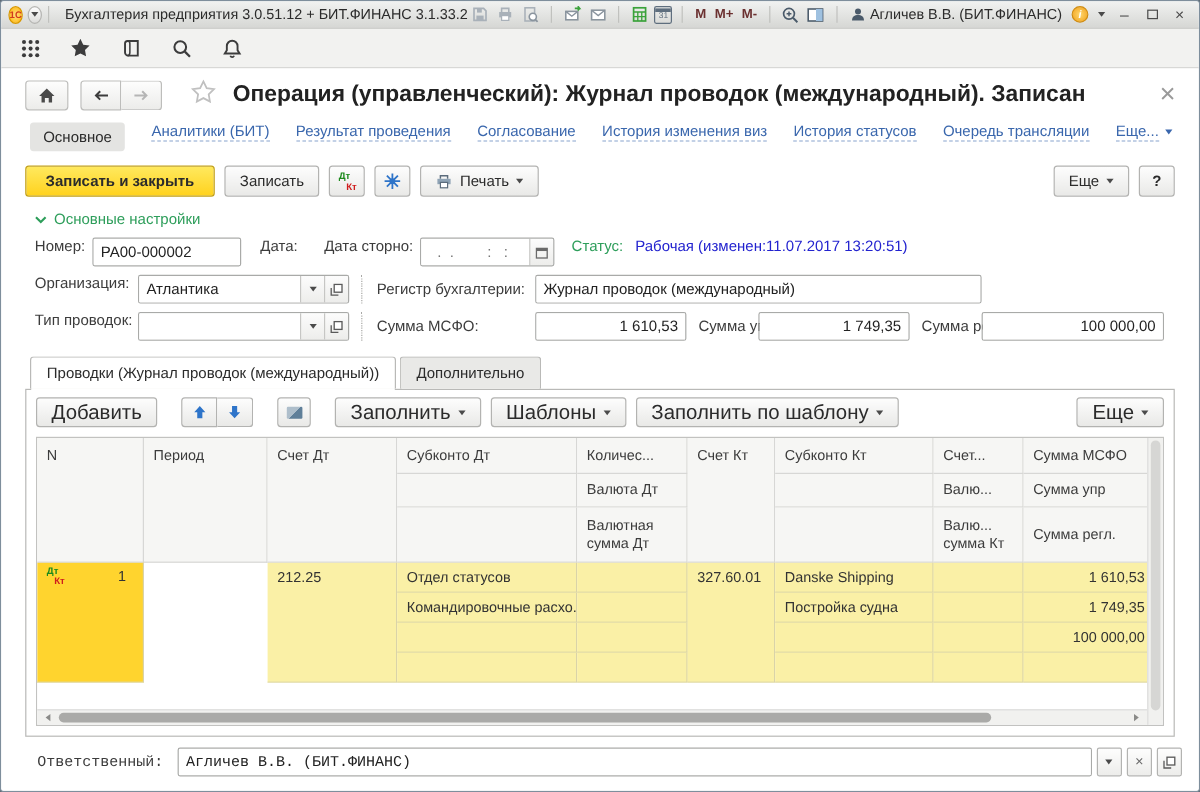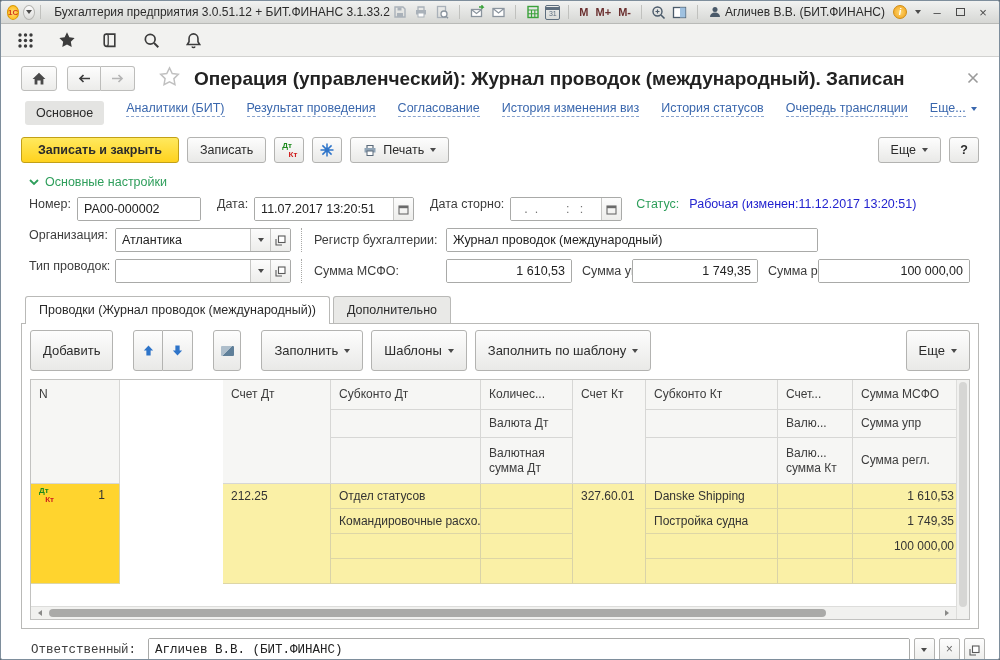--- a/index.html
+++ b/index.html
@@ -82,21 +82,21 @@
   .num input { text-align:right; }
   .wrap-lbl { width:46px; line-height:1.15; margin:0 4px 0 10px; }
 
   
   .dtabs { display:flex; align-items:flex-end; padding:2px 20px 0 24px; font-size:12.5px; position:relative; z-index:2; }
   .dtab { border:1px solid #b9b9b7; border-bottom:none; border-radius:3px 3px 0 0; padding:6px 13px; background:#e9e9e7; color:#2b2b2b; margin-right:3px; }
   .dtab.active { background:#fff; position:relative; }
   .dtab.active::after { content:""; position:absolute; left:0; right:0; bottom:-1px; height:1px; background:#fff; }
   .panel { margin:0 20px; border:1px solid #b9b9b7; background:#fff; position:relative; z-index:1; }
   .tbl-toolbar { display:flex; align-items:center; gap:8px; padding:6px 8px; }
-  .btn.sm { height:41px; font-size:13px; }
+  .btn.sm { height:25px; font-size:17px; }
   .pair { display:flex; }
   .pair .btn { width:30px; padding:0; justify-content:center; border-radius:0; }
   .pair .btn:first-child { border-radius:3px 0 0 3px; }
   .pair .btn:last-child { border-radius:0 3px 3px 0; border-left:none; }
   .tt-right { margin-left:auto; }
 
   
   .table-box { margin:2px 8px 8px 8px; border:1px solid #c2c2c0; display:flex; }
   .tb-main { flex:1; display:flex; flex-direction:column; overflow:hidden; }
   .grid { display:grid; font-size:12px; color:#333;
@@ -362,41 +362,32 @@
           </svg>
         <span>Основные настройки</span>
       </div>
 
       <div class="frow">
         <span class="flabel">Номер:</span>
         <span class="field" style="width:124px;">
             <input value="РА00-000002" style="">
           </span>
         <span class="flabel" style="margin-left:16px;">Дата:</span>
-        <span class="field" style="width:160px;">
-          <input value="11.07.2017 13:20:51" style="">
-          <span class="fbtn">
-              <svg width="11" height="11" viewBox="0 0 11 11">
-                <rect x="1" y="2" width="9" height="8" fill="none" stroke="#6a6a6a" stroke-width="1.1"></rect>
-                <rect x="1" y="2" width="9" height="2.2" fill="#6a6a6a"></rect>
-              </svg>
-            </span>
-        </span>
         <span class="flabel" style="margin-left:16px;">Дата сторно:</span>
         <span class="field" style="width:112px;">
           <input placeholder="  .  .        :   :" style="">
           <span class="fbtn">
               <svg width="11" height="11" viewBox="0 0 11 11">
                 <rect x="1" y="2" width="9" height="8" fill="none" stroke="#6a6a6a" stroke-width="1.1"></rect>
                 <rect x="1" y="2" width="9" height="2.2" fill="#6a6a6a"></rect>
               </svg>
             </span>
         </span>
         <span class="flabel green" style="margin-left:14px;">Статус:</span>
-        <span class="status-val">Рабочая (изменен:11.12.2017 13:20:51)</span>
+        <span class="status-val">Рабочая (изменен:11.07.2017 13:20:51)</span>
       </div>
 
       <div class="frow">
         <span class="flabel" style="width:80px;">Организация:</span>
         <span class="combo" style="width:176px;">
           <input value="Атлантика" style="">
           <span class="fbtn">
               <span class="caret"></span>
             </span>
           <span class="fbtn">
@@ -486,20 +477,21 @@
               <span class="caret"></span>
             </button>
         </div>
       </div>
 
       <div class="table-box">
         <div class="tb-main">
           <div class="grid">
 
             <div class="hc top" style="grid-area:1/1/4/2;">N</div>
+            <div class="hc top" style="grid-area:1/2/4/3;">Период</div>
             <div class="hc top" style="grid-area:1/3/4/4;">Счет Дт</div>
             <div class="hc" style="grid-area:1/4/2/5;">Субконто Дт</div>
             <div class="hc" style="grid-area:2/4/3/5;"></div>
             <div class="hc" style="grid-area:3/4/4/5;"></div>
             <div class="hc" style="grid-area:1/5/2/6;">Количес...</div>
             <div class="hc" style="grid-area:2/5/3/6;">Валюта Дт</div>
             <div class="hc" style="grid-area:3/5/4/6;">Валютная сумма Дт</div>
             <div class="hc top" style="grid-area:1/6/4/7;">Счет Кт</div>
             <div class="hc" style="grid-area:1/7/2/8;">Субконто Кт</div>
             <div class="hc" style="grid-area:2/7/3/8;"></div>

